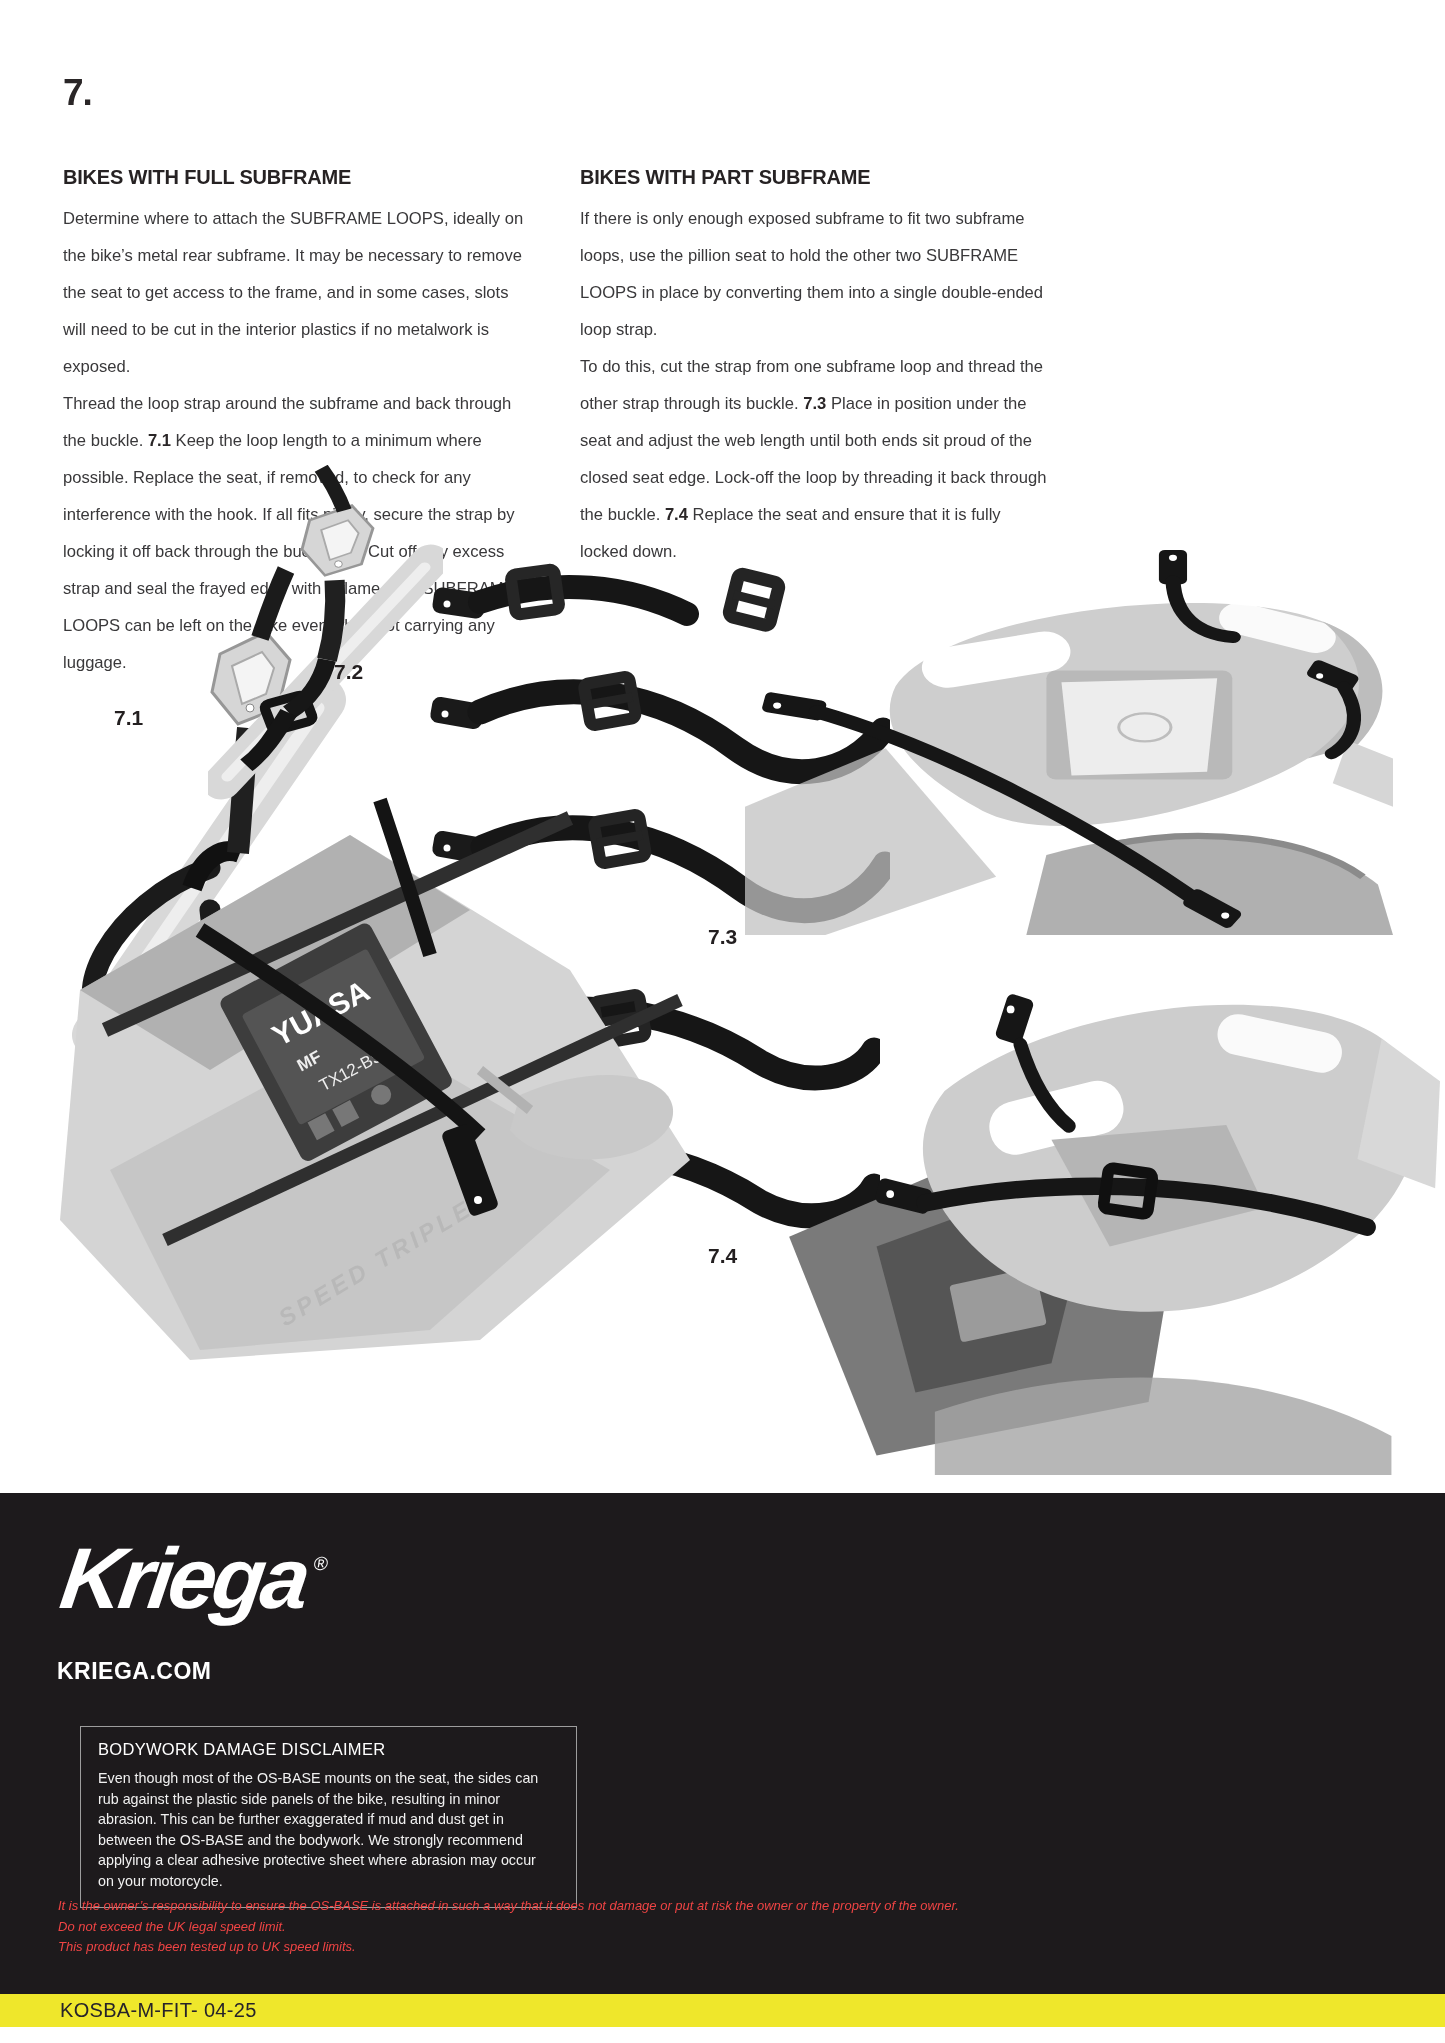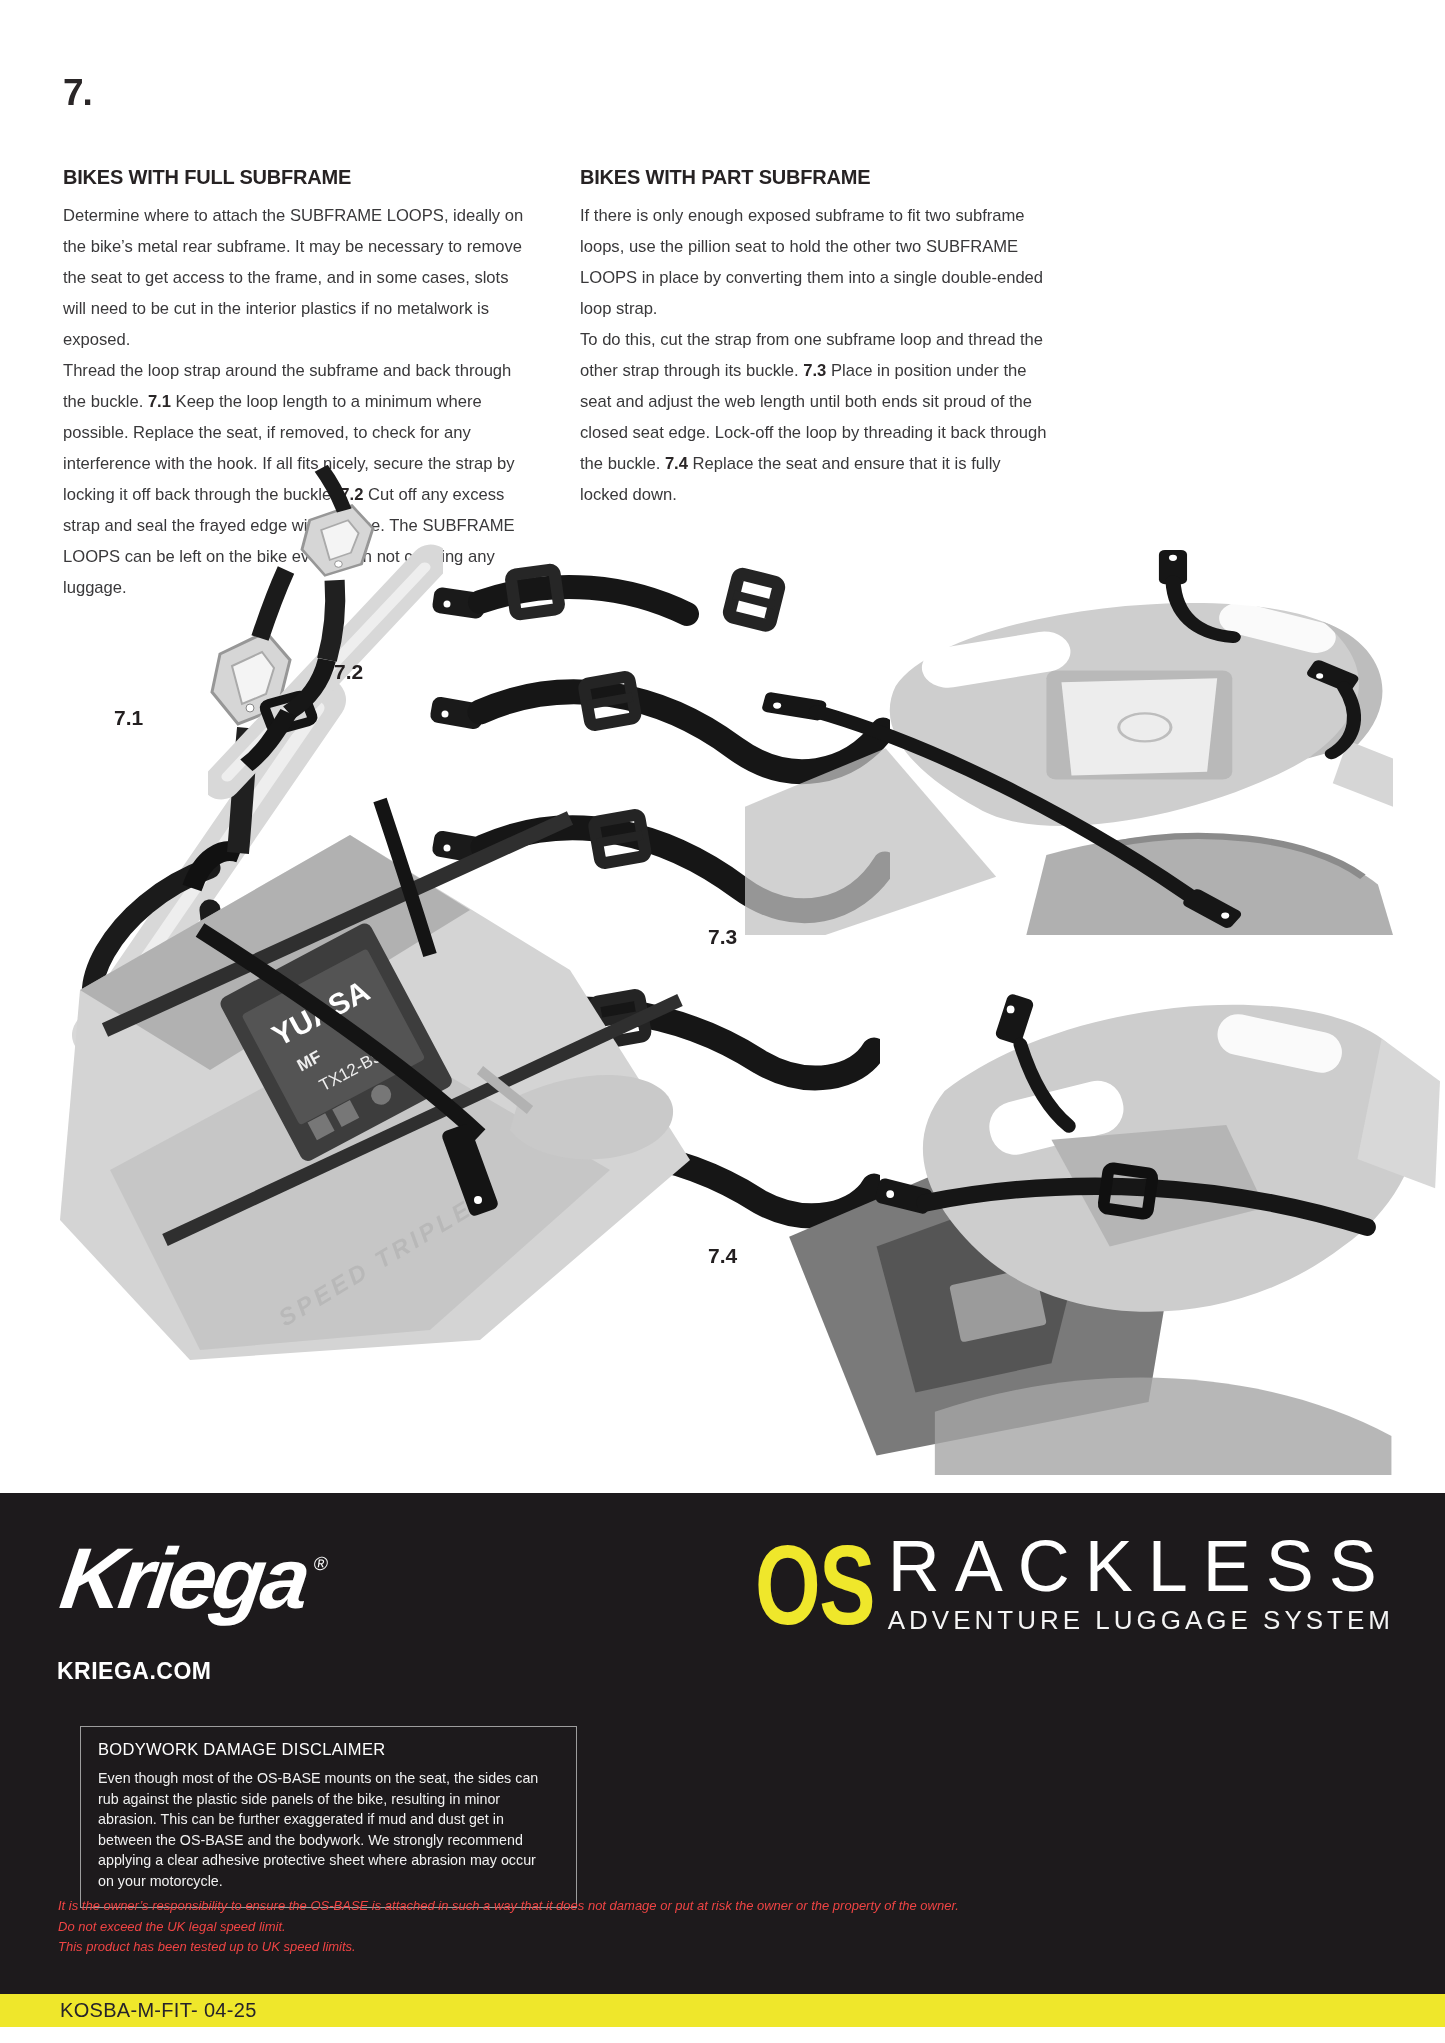--- a/index.html
+++ b/index.html
@@ -10,21 +10,21 @@
   }
   
   .title-row { position:absolute; left:63px; top:72px; display:flex; align-items:baseline; gap:10px; }
   .sec-num { font-size:37px; font-weight:bold; letter-spacing:-1px; }
   .sec-title { font-size:22px; font-weight:bold; margin:0; letter-spacing:-0.2px; }
   
   .col { position:absolute; top:166px; width:472px; }
   .col-left { left:63px; }
   .col-right { left:570px;margin-left:10px; }
   .col h2 { font-size:20px; font-weight:bold; margin:0 0 11px 0; letter-spacing:-0.2px; color:#262223; }
-  .col p { font-size:16.6px; line-height:31px; margin:0; color:#39383a; }
+  .col p { font-size:16.6px; line-height:37px; margin:0; color:#39383a; }
   .col p b { font-weight:bold; color:#2a2627; }
   
   .fig { position:absolute; }
   .fig-label { position:absolute; font-size:21px; font-weight:bold; color:#231f20; z-index:5; }
   
   .footer-black { position:absolute; left:0; top:1493px; width:1445px; height:501px; background:#1d1a1c; color:#ffffff; }
   .brand { position:absolute; left:55px; top:36px; font-size:86px; font-weight:bold; font-style:italic;
            letter-spacing:-4px; transform:skewX(-8deg); transform-origin:left bottom; white-space:nowrap; }
   .brand .reg { font-size:19px; font-weight:normal; vertical-align:38px; letter-spacing:0; margin-left:6px; }
   .website { position:absolute; left:57px; top:165px; font-size:23px; font-weight:bold; letter-spacing:0.5px; }
@@ -218,27 +218,20 @@
     <path d="M268,92 C280,130 296,158 318,176" fill="none" stroke="#161616" stroke-width="14" stroke-linecap="round"></path>
     <path d="M180,470 C340,415 520,425 650,495 L650,535 L180,535 Z" fill="#a5a5a5" opacity="0.8"></path>
   </svg>
 
   <footer class="footer-black">
     <div class="brand">
       <span>Kriega</span><span class="reg">®</span>
     </div>
     <div class="website">KRIEGA.COM</div>
 
-    <div class="product">
-      <span class="os">OS</span>
-      <span class="product-text">
-        <span class="rackless">RACKLESS</span>
-        <span class="tagline">ADVENTURE LUGGAGE SYSTEM</span>
-      </span>
-    </div>
 
     <div class="disclaimer">
       <h3>BODYWORK DAMAGE DISCLAIMER</h3>
       <p>Even though most of the OS-BASE mounts on the seat, the sides can rub against the plastic side panels of the bike, resulting in minor abrasion. This can be further exaggerated if mud and dust get in between the OS-BASE and the bodywork. We strongly recommend applying a clear adhesive protective sheet where abrasion may occur on your motorcycle.</p>
     </div>
 
     <div class="legal">
       <p>It is the owner’s responsibility to ensure the OS-BASE is attached in such a way that it does not damage or put at risk the owner or the property of the owner.</p>
       <p>Do not exceed the UK legal speed limit.</p>
       <p>This product has been tested up to UK speed limits.</p>

